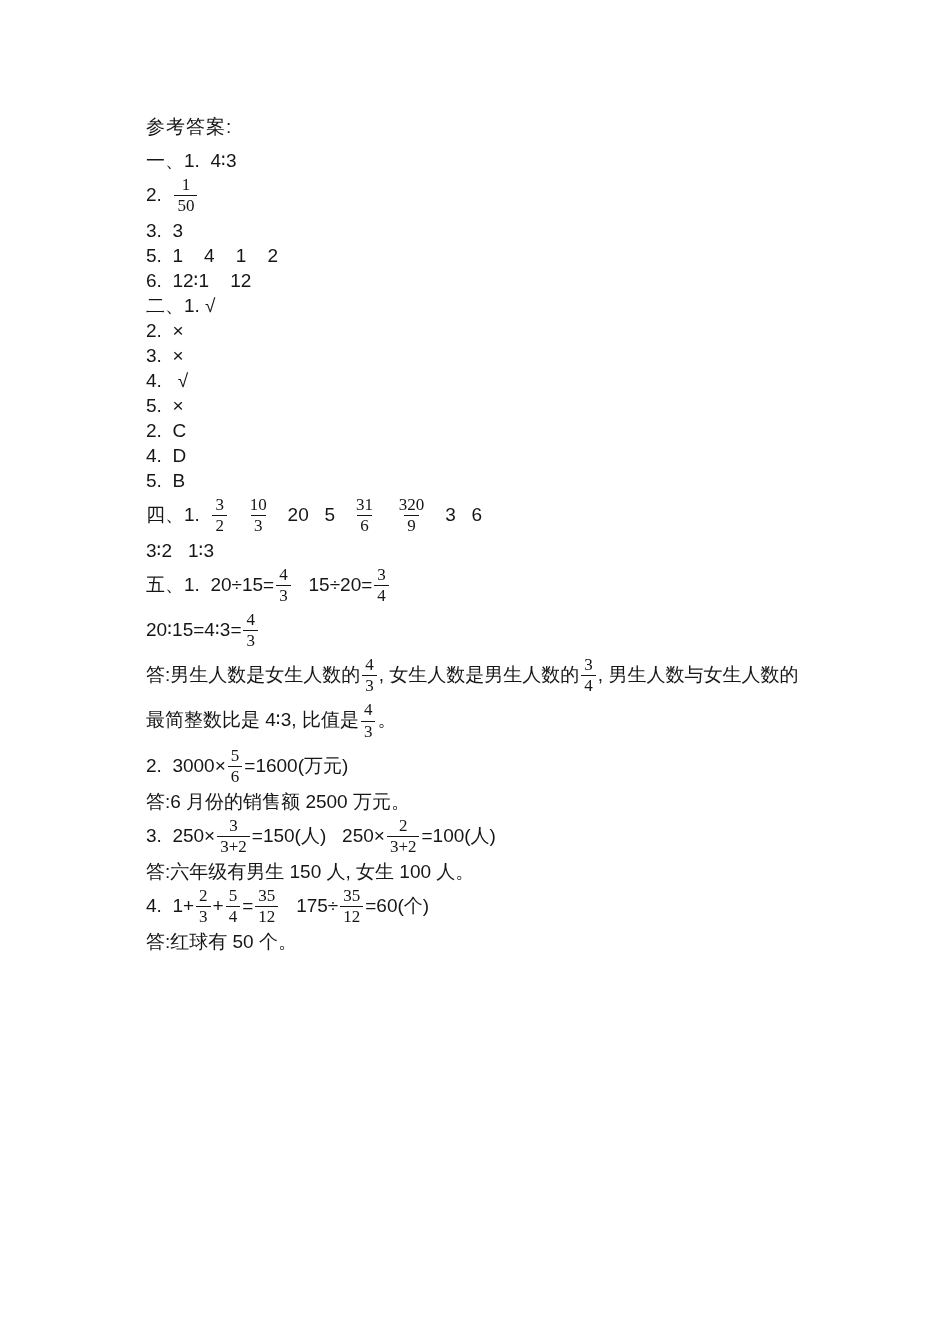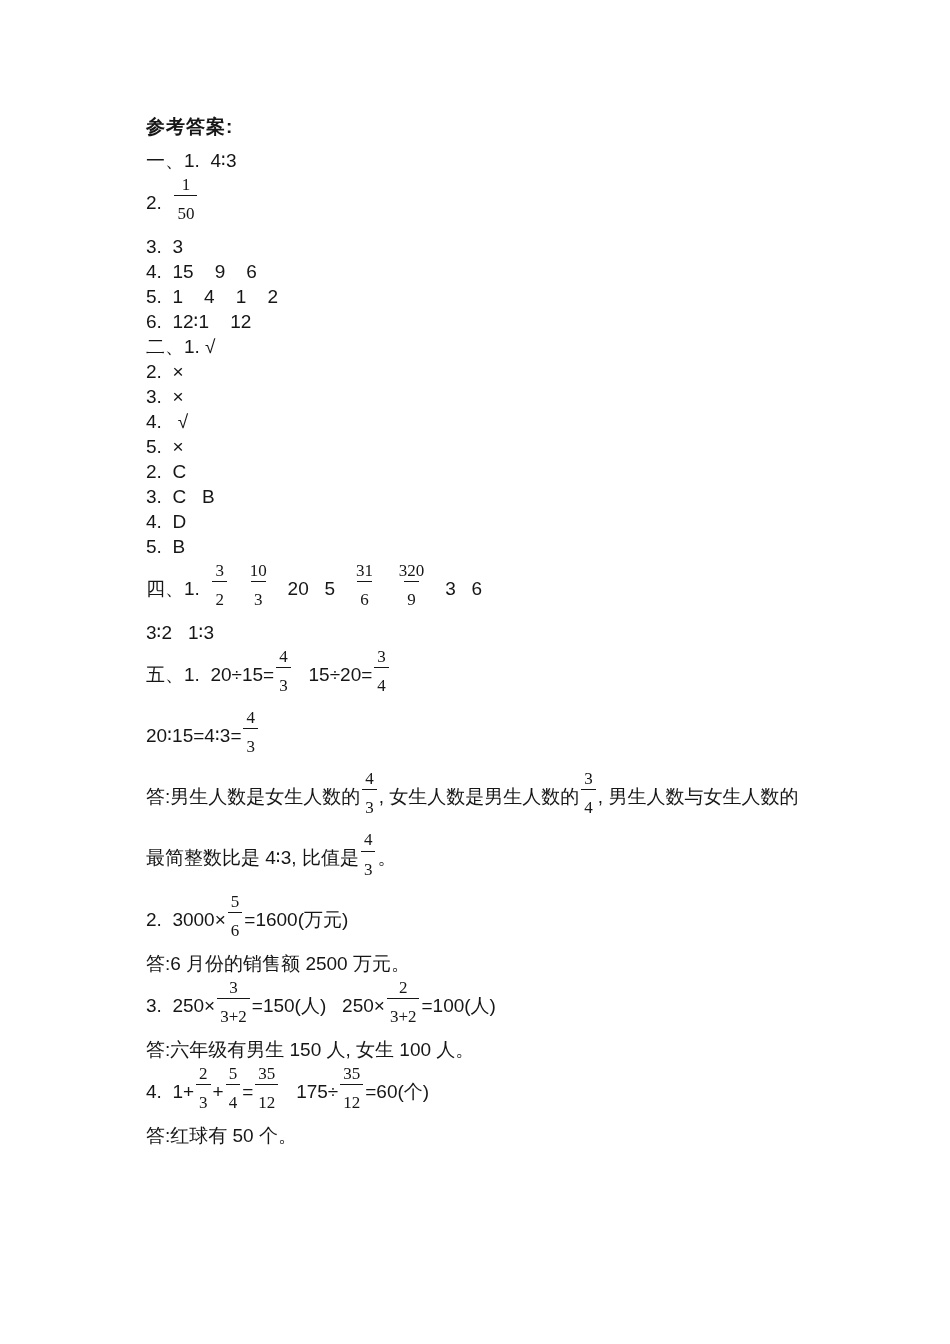--- a/index.html
+++ b/index.html
@@ -17,56 +17,53 @@
     width:740px;
   }
   .line{
     font-size:19px;
     line-height:25px;
     white-space:pre;
   }
   .title{
     margin-bottom:9px;
     letter-spacing:1px;
-    font-weight:bold;
   }
   .frac{
     display:inline-flex;
     flex-direction:column;
     align-items:center;
     vertical-align:middle;
     font-family:"Liberation Serif","DejaVu Serif",serif;
     font-size:17px;
     line-height:1.18;
     margin:2px 2px;
     text-align:center;
   }
   .frac .num{padding:0 3px;}
-  .frac .den{border-top:1.4px solid #161616;padding:8px 3px;}
+  .frac .den{border-top:1.4px solid #161616;padding:0 3px;}
 </style>
 </head>
 <body>
 
 <div class="page">
   <div class="doc">
     <div class="line title">参考答案:</div>
     <div>
         <div class="line"><span>一、1.  4∶3</span></div>
         <div class="line"><span>2.  </span><span class="frac"><span class="num">1</span><span class="den">50</span></span></div>
         <div class="line"><span>3.  3</span></div>
-        <div class="line"><span>4.  15    9    6</span></div>
         <div class="line"><span>5.  1    4    1    2</span></div>
         <div class="line"><span>6.  12∶1    12</span></div>
         <div class="line"><span>二、1. √</span></div>
         <div class="line"><span>2.  ×</span></div>
         <div class="line"><span>3.  ×</span></div>
         <div class="line"><span>4.   √</span></div>
         <div class="line"><span>5.  ×</span></div>
         <div class="line"><span>2.  C</span></div>
-        <div class="line"><span>3.  C   B</span></div>
         <div class="line"><span>4.  D</span></div>
         <div class="line"><span>5.  B</span></div>
         <div class="line"><span>四、1.  </span><span class="frac"><span class="num">3</span><span class="den">2</span></span><span>   </span><span class="frac"><span class="num">10</span><span class="den">3</span></span><span>   20   5   </span><span class="frac"><span class="num">31</span><span class="den">6</span></span><span>   </span><span class="frac"><span class="num">320</span><span class="den">9</span></span><span>   3   6</span></div>
         <div class="line"><span>3∶2   1∶3</span></div>
         <div class="line"><span>五、1.  20÷15=</span><span class="frac"><span class="num">4</span><span class="den">3</span></span><span>   15÷20=</span><span class="frac"><span class="num">3</span><span class="den">4</span></span></div>
         <div class="line"><span>20∶15=4∶3=</span><span class="frac"><span class="num">4</span><span class="den">3</span></span></div>
         <div class="line"><span>答:男生人数是女生人数的</span><span class="frac"><span class="num">4</span><span class="den">3</span></span><span>, 女生人数是男生人数的</span><span class="frac"><span class="num">3</span><span class="den">4</span></span><span>, 男生人数与女生人数的</span></div>
         <div class="line"><span>最简整数比是 4∶3, 比值是</span><span class="frac"><span class="num">4</span><span class="den">3</span></span><span>。</span></div>
         <div class="line"><span>2.  3000×</span><span class="frac"><span class="num">5</span><span class="den">6</span></span><span>=1600(万元)</span></div>
         <div class="line"><span>答:6 月份的销售额 2500 万元。</span></div>

